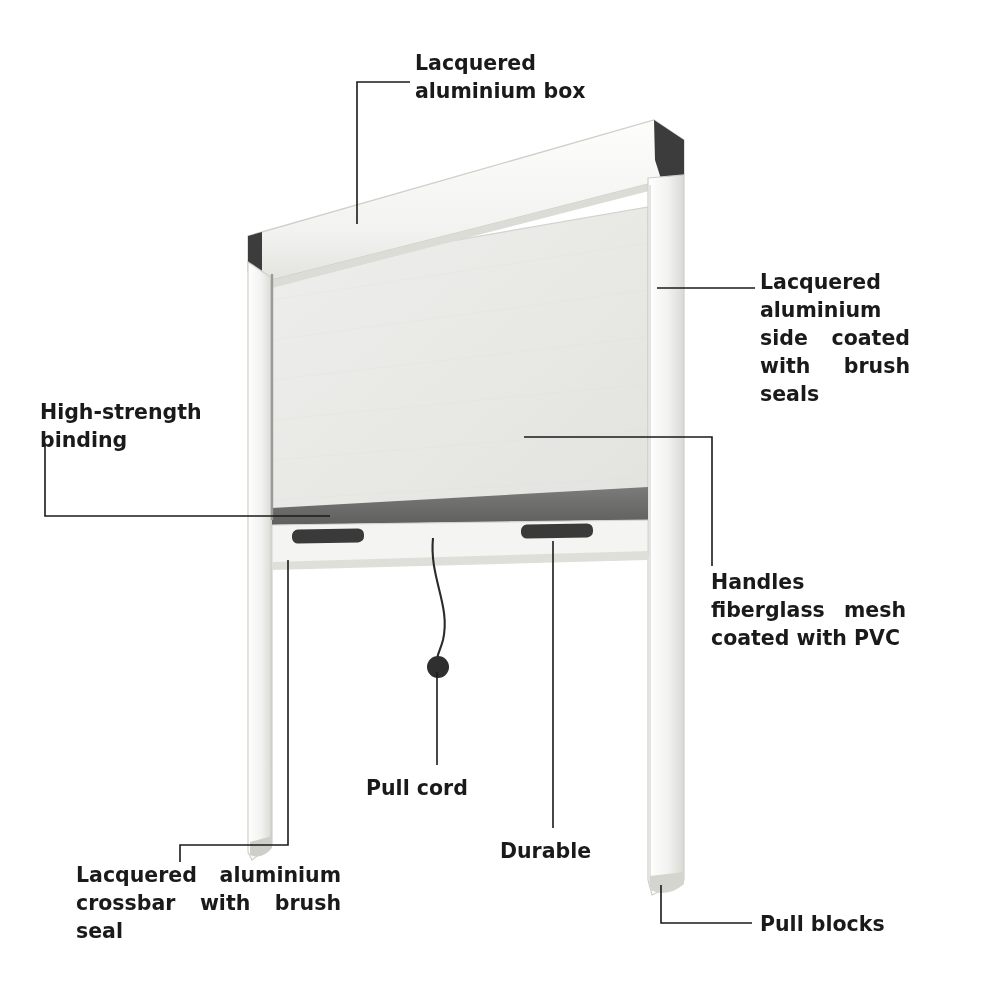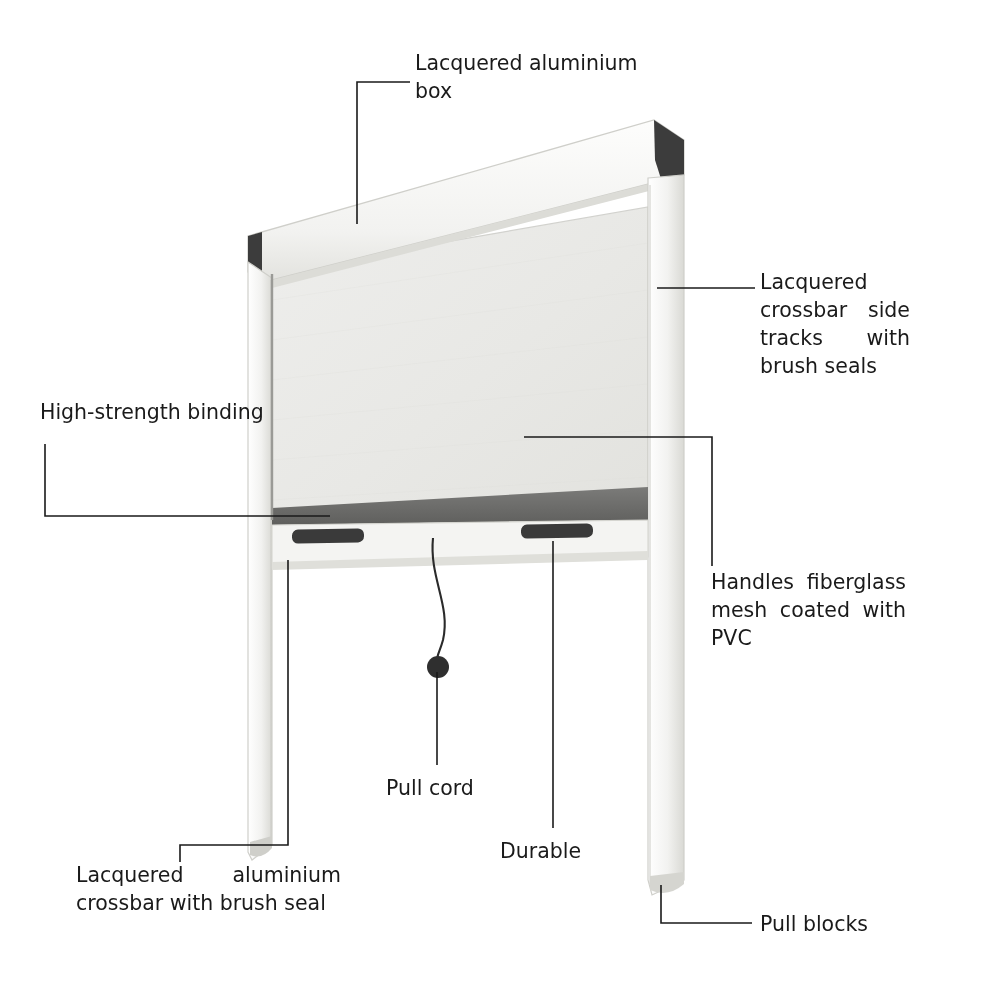--- a/index.html
+++ b/index.html
@@ -22,30 +22,31 @@
     width: 1000px;
     height: 1000px;
   }
   .callout-label {
     position: absolute;
     color: #1a1a1a;
     font-size: 20.5px;
     line-height: 28px;
     font-family: "DejaVu Sans", sans-serif;
     white-space: pre-line;
+    font-weight: bold;
   }
   .justified {
     text-align: justify;
     text-align-last: left;
   }
   .lbl-box        { left: 415px; top: 49px;  width: 230px; }
   .lbl-side       { left: 760px; top: 268px; width: 150px; }
   .lbl-binding    { left: 40px;  top: 398px; width: 230px; }
   .lbl-mesh       { left: 711px; top: 568px; width: 195px; }
-  .lbl-pullcord   { left: 366px; top: 774px; width: 180px; margin-left: 20px; }
+  .lbl-pullcord   { left: 366px; top: 774px; width: 180px; }
   .lbl-handles    { left: 500px; top: 837px; width: 160px; }
   .lbl-crossbar   { left: 76px;  top: 861px; width: 265px; }
   .lbl-stopblocks { left: 760px; top: 910px; width: 190px; }
 </style>
 </head>
 <body>
 
 <div id="stage">
 
   <svg id="diagram-svg" viewBox="0 0 1000 1000">
@@ -126,21 +127,21 @@
       <polyline points="524,437 712,437 712,566"></polyline>
       <polyline points="330,516 45,516 45,444"></polyline>
       <polyline points="437,672 437,765"></polyline>
       <polyline points="553,541 553,828"></polyline>
       <polyline points="288,560 288,845 180,845 180,862"></polyline>
       <polyline points="661,885 661,923 752,923"></polyline>
     </g>
   </svg>
 
   <div class="callout-label lbl-box">Lacquered aluminium box</div>
-  <div class="callout-label lbl-side justified">Lacquered crossbar side tracks with brush seals</div>
+  <div class="callout-label lbl-side justified">Lacquered aluminium side coated with brush seals</div>
   <div class="callout-label lbl-binding">High-strength binding</div>
   <div class="callout-label lbl-mesh justified">Handles fiberglass mesh coated with PVC</div>
   <div class="callout-label lbl-pullcord">Pull cord</div>
   <div class="callout-label lbl-handles">Durable</div>
   <div class="callout-label lbl-crossbar justified">Lacquered aluminium crossbar with brush seal</div>
   <div class="callout-label lbl-stopblocks">Pull blocks</div>
 
 </div>
 
 </body></html>

